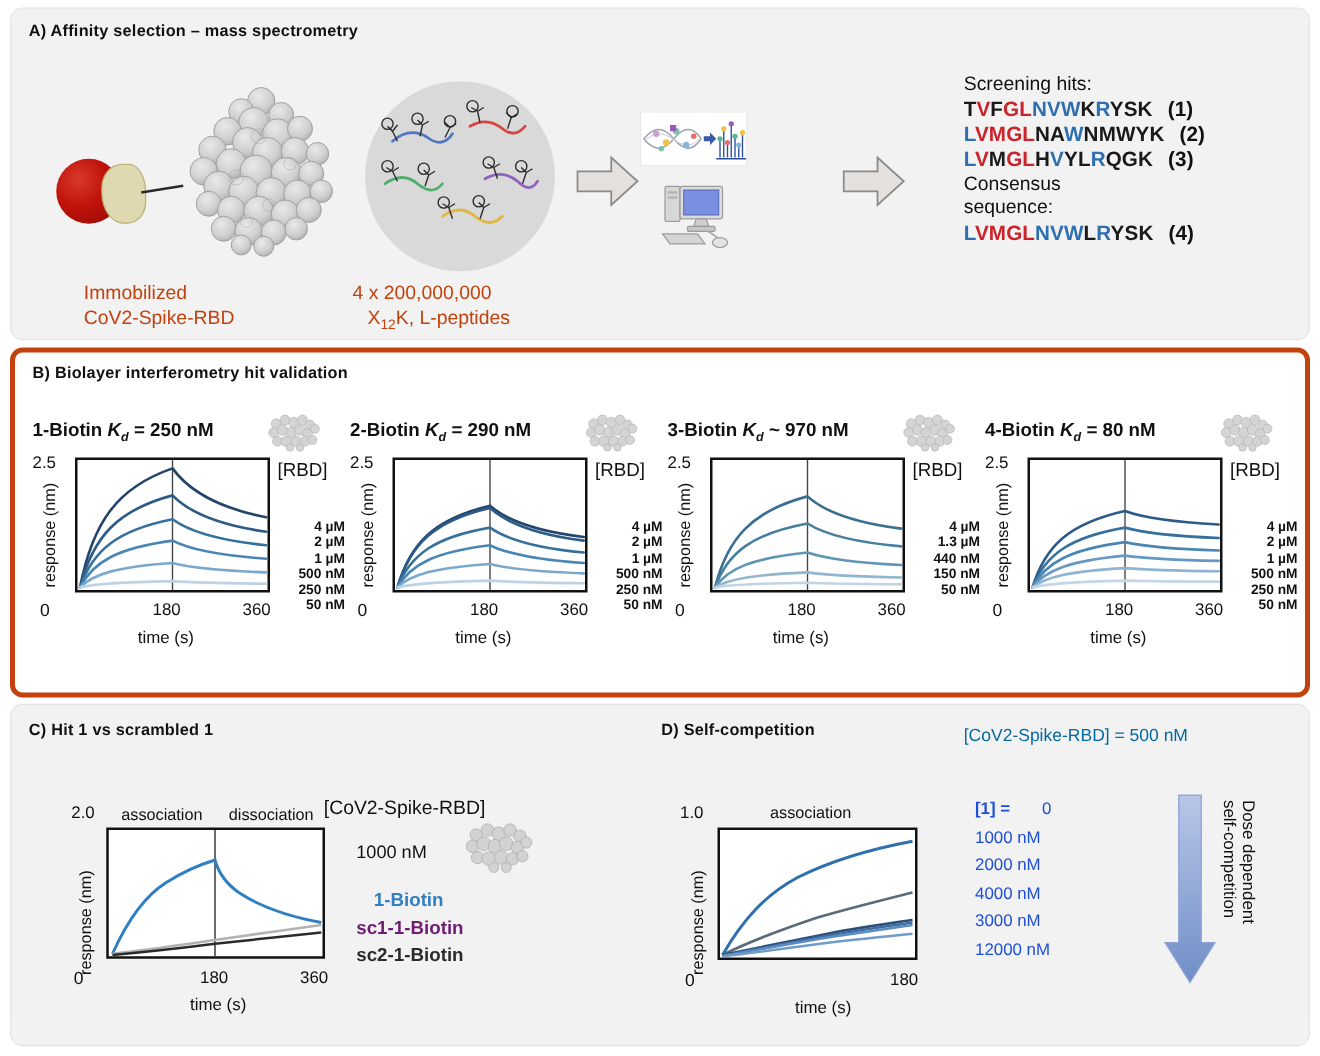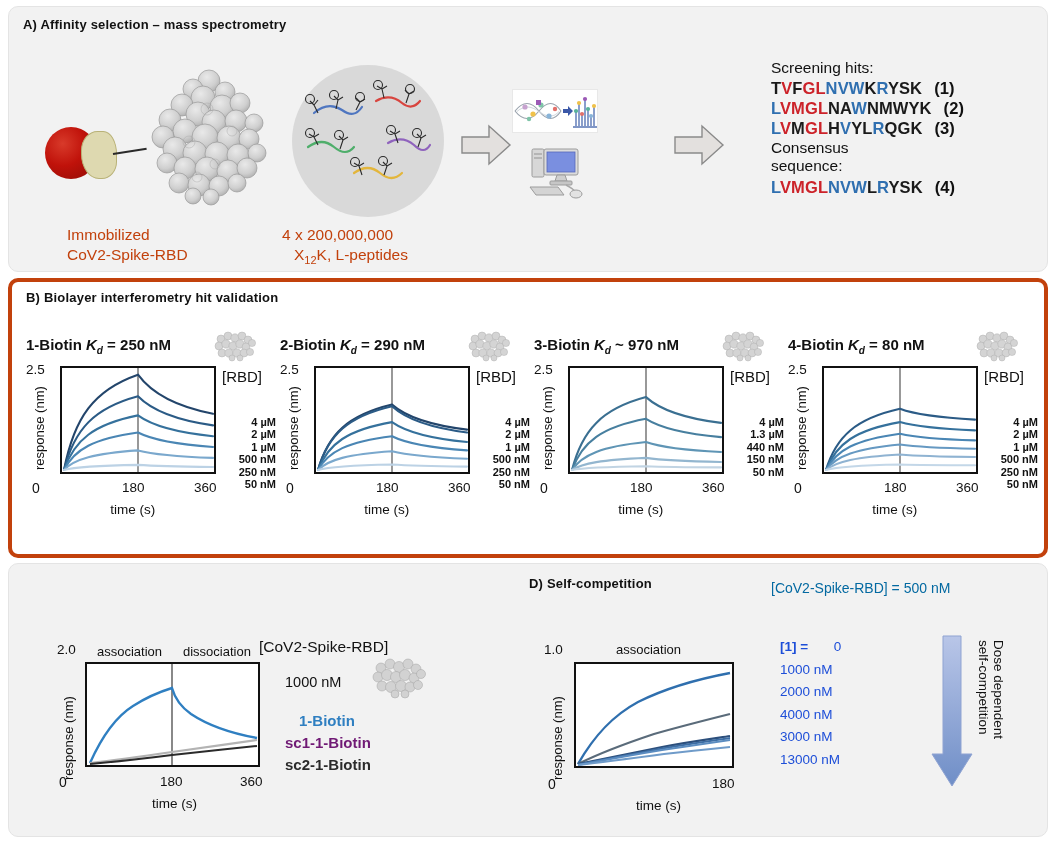--- a/index.html
+++ b/index.html
@@ -511,20 +511,21 @@
             <div>1 µM</div>
             <div>500 nM</div>
             <div>250 nM</div>
             <div>50 nM</div>
           </div>
         </div>
       </div>
   </div>
 
   <div class="panel panel-cd">
+    <div class="panel-title" style="left:14px;top:12px;">C) Hit 1 vs scrambled 1</div>
     <div class="panel-title" style="left:520px;top:12px;">D) Self-competition</div>
     <div class="d-head" style="left:762px;top:16px;">[CoV2-Spike-RBD] = 500 nM</div>
 
     <div class="bli" style="left:48px;top:76px;width:460px;height:180px;">
       <div class="axis-max" style="left:0px;top:2px;">2.0</div>
       <div class="phase-lbl" style="left:40px;top:4px;font-size:13px;">association</div>
       <div class="phase-lbl" style="left:126px;top:4px;font-size:13px;">dissociation</div>
       <div class="ylab" style="left:4px;top:140px;font-size:13px;">response (nm)</div>
       <div class="plotbox" style="left:28px;top:22px;width:175px;height:105px;">
         <svg width="171" height="101" viewBox="0 0 171 101">
@@ -592,21 +593,21 @@
       <div class="d-list" style="left:236px;top:-4px;width:132px;">
         <div>
           <span class="b">[1] =</span>
           <span style="display:inline-block;width:18px;"></span>
           <span>0</span>
         </div>
         <div>1000 nM</div>
         <div>2000 nM</div>
         <div>4000 nM</div>
         <div>3000 nM</div>
-        <div>13000 nM</div>
+        <div>12000 nM</div>
       </div>
 
       <div style="position:absolute;left:386px;top:-4px;">
         <svg width="44" height="152" viewBox="0 0 44 152">
           <defs>
             <linearGradient id="dgrad" x1="0" y1="0" x2="0" y2="1">
               <stop offset="0%" stop-color="#b9c6e8"></stop>
                 <stop offset="100%" stop-color="#6f8ec7"></stop>
             </linearGradient>
           </defs>

